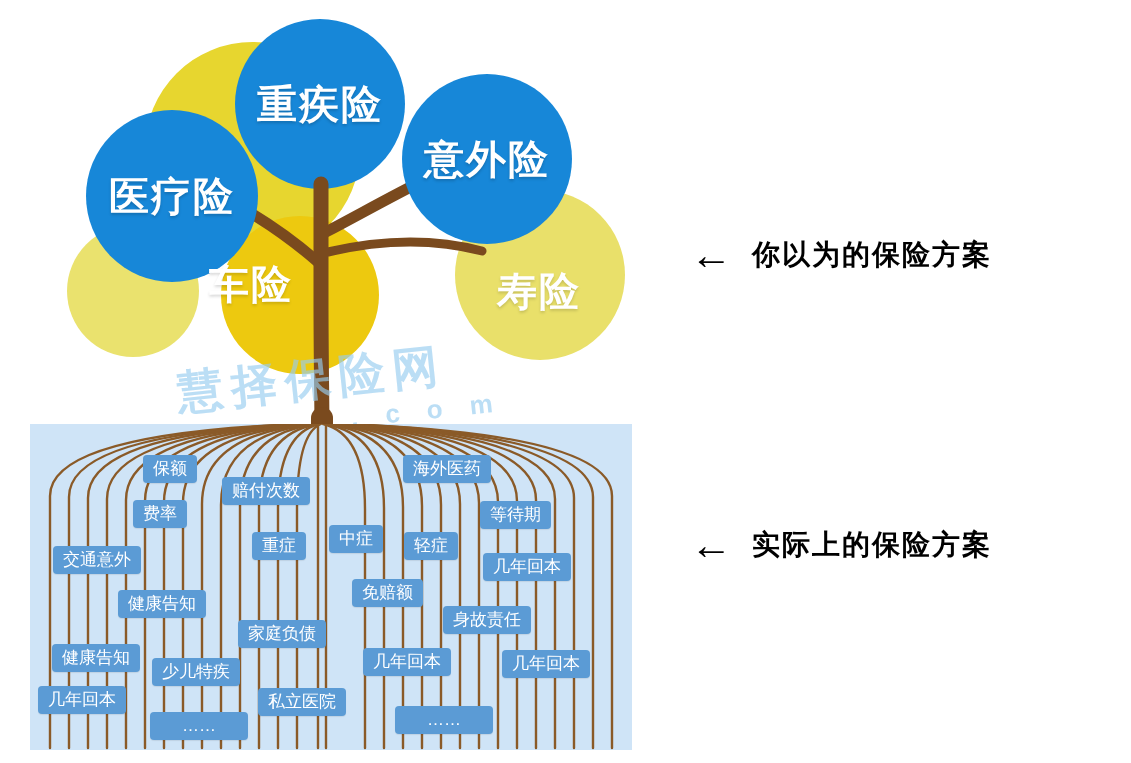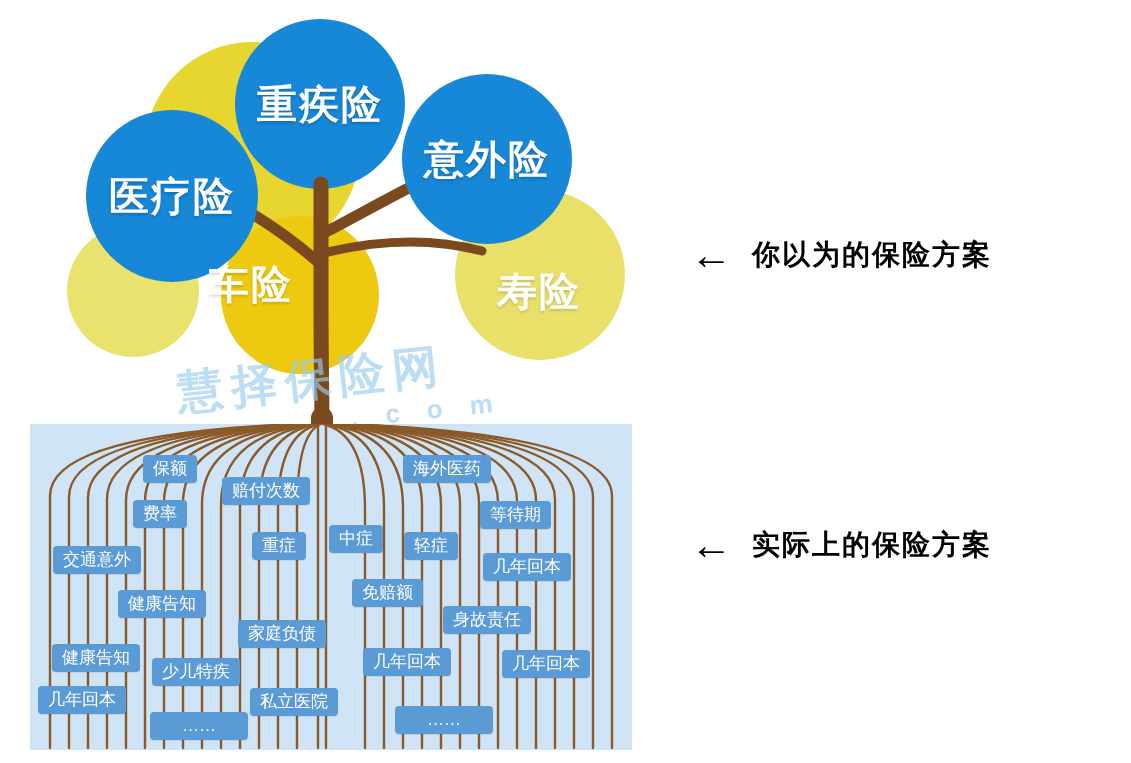--- a/index.html
+++ b/index.html
@@ -136,21 +136,21 @@
     <div class="tag" style="left:453px;top:129px">几年回本</div>
     <div class="tag" style="left:88px;top:166px">健康告知</div>
     <div class="tag" style="left:322px;top:155px">免赔额</div>
     <div class="tag" style="left:413px;top:182px">身故责任</div>
     <div class="tag" style="left:22px;top:220px">健康告知</div>
     <div class="tag" style="left:208px;top:196px">家庭负债</div>
     <div class="tag" style="left:122px;top:234px">少儿特疾</div>
     <div class="tag" style="left:333px;top:224px">几年回本</div>
     <div class="tag" style="left:472px;top:226px">几年回本</div>
     <div class="tag" style="left:8px;top:262px">几年回本</div>
-    <div class="tag" style="left:220px;top:264px">私立医院</div>
+    <div class="tag" style="left:228px;top:264px">私立医院</div>
     <div class="tag wide" style="left:120px;top:288px">……</div>
     <div class="tag wide" style="left:365px;top:282px">……</div>
   </div>
 
   <div class="annotation ann-top">
     <span class="arrow">←</span>
     <span class="txt">你以为的保险方案</span>
   </div>
   <div class="annotation ann-bottom">
     <span class="arrow">←</span>

